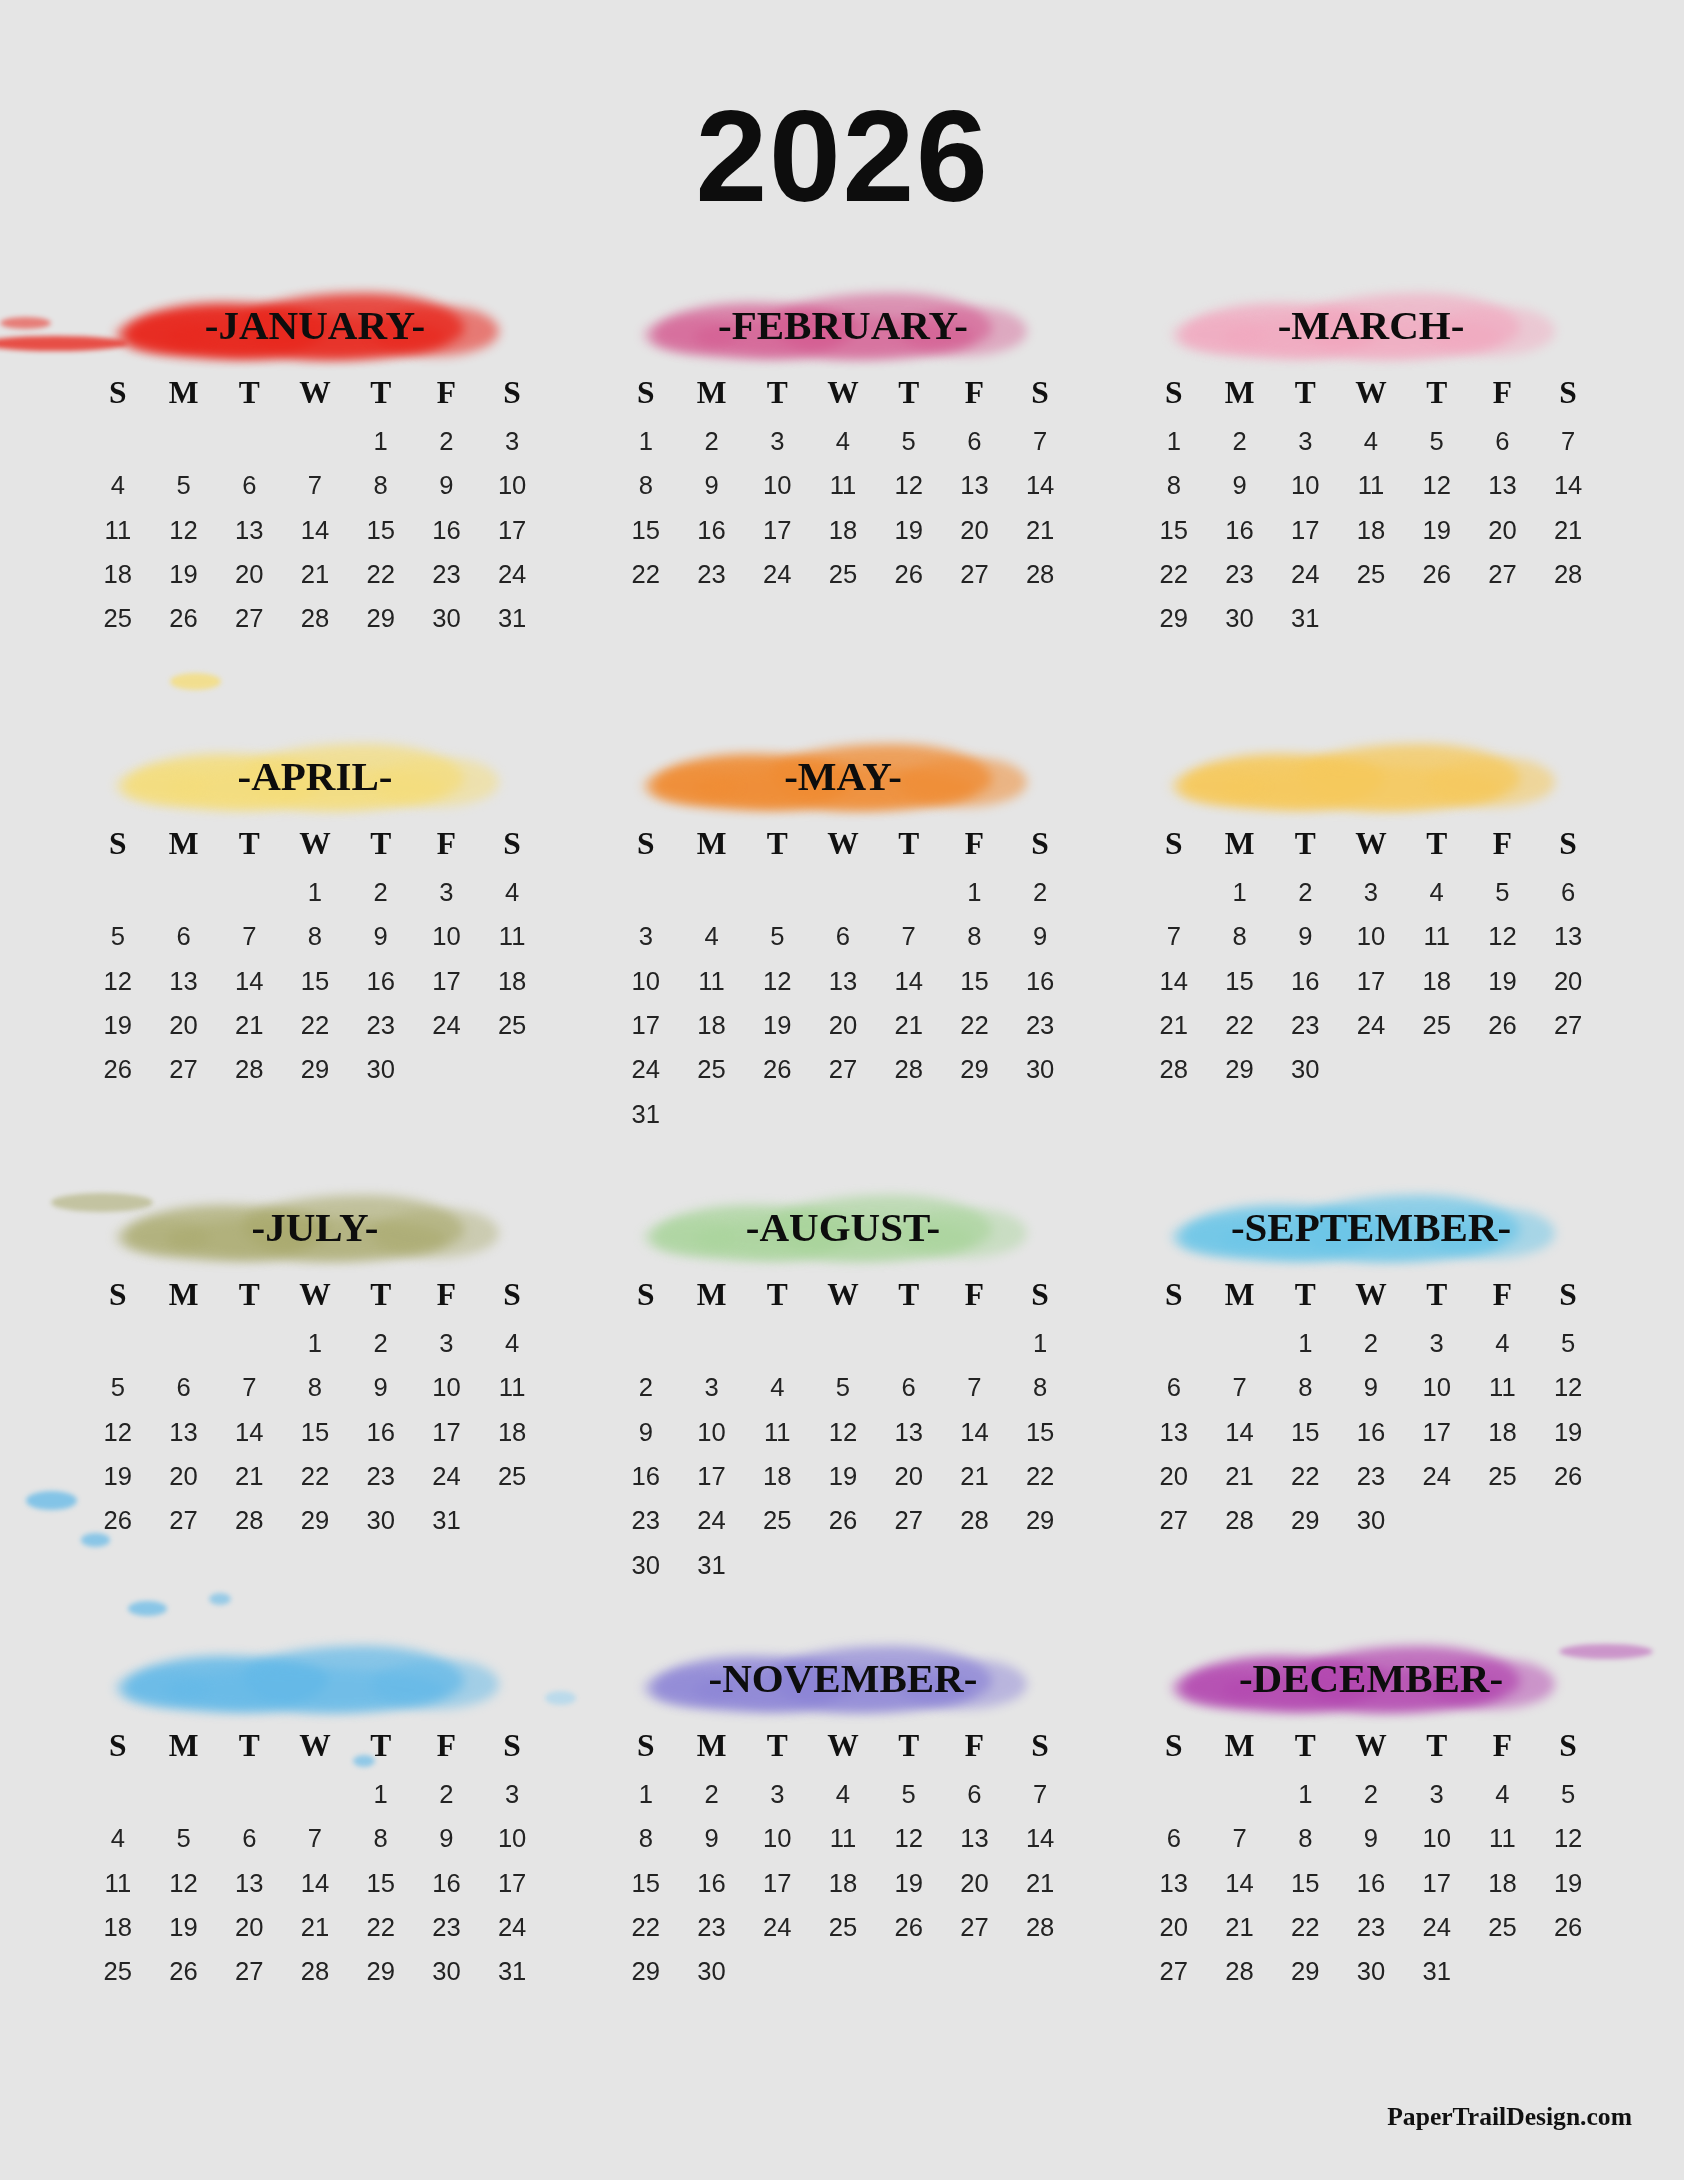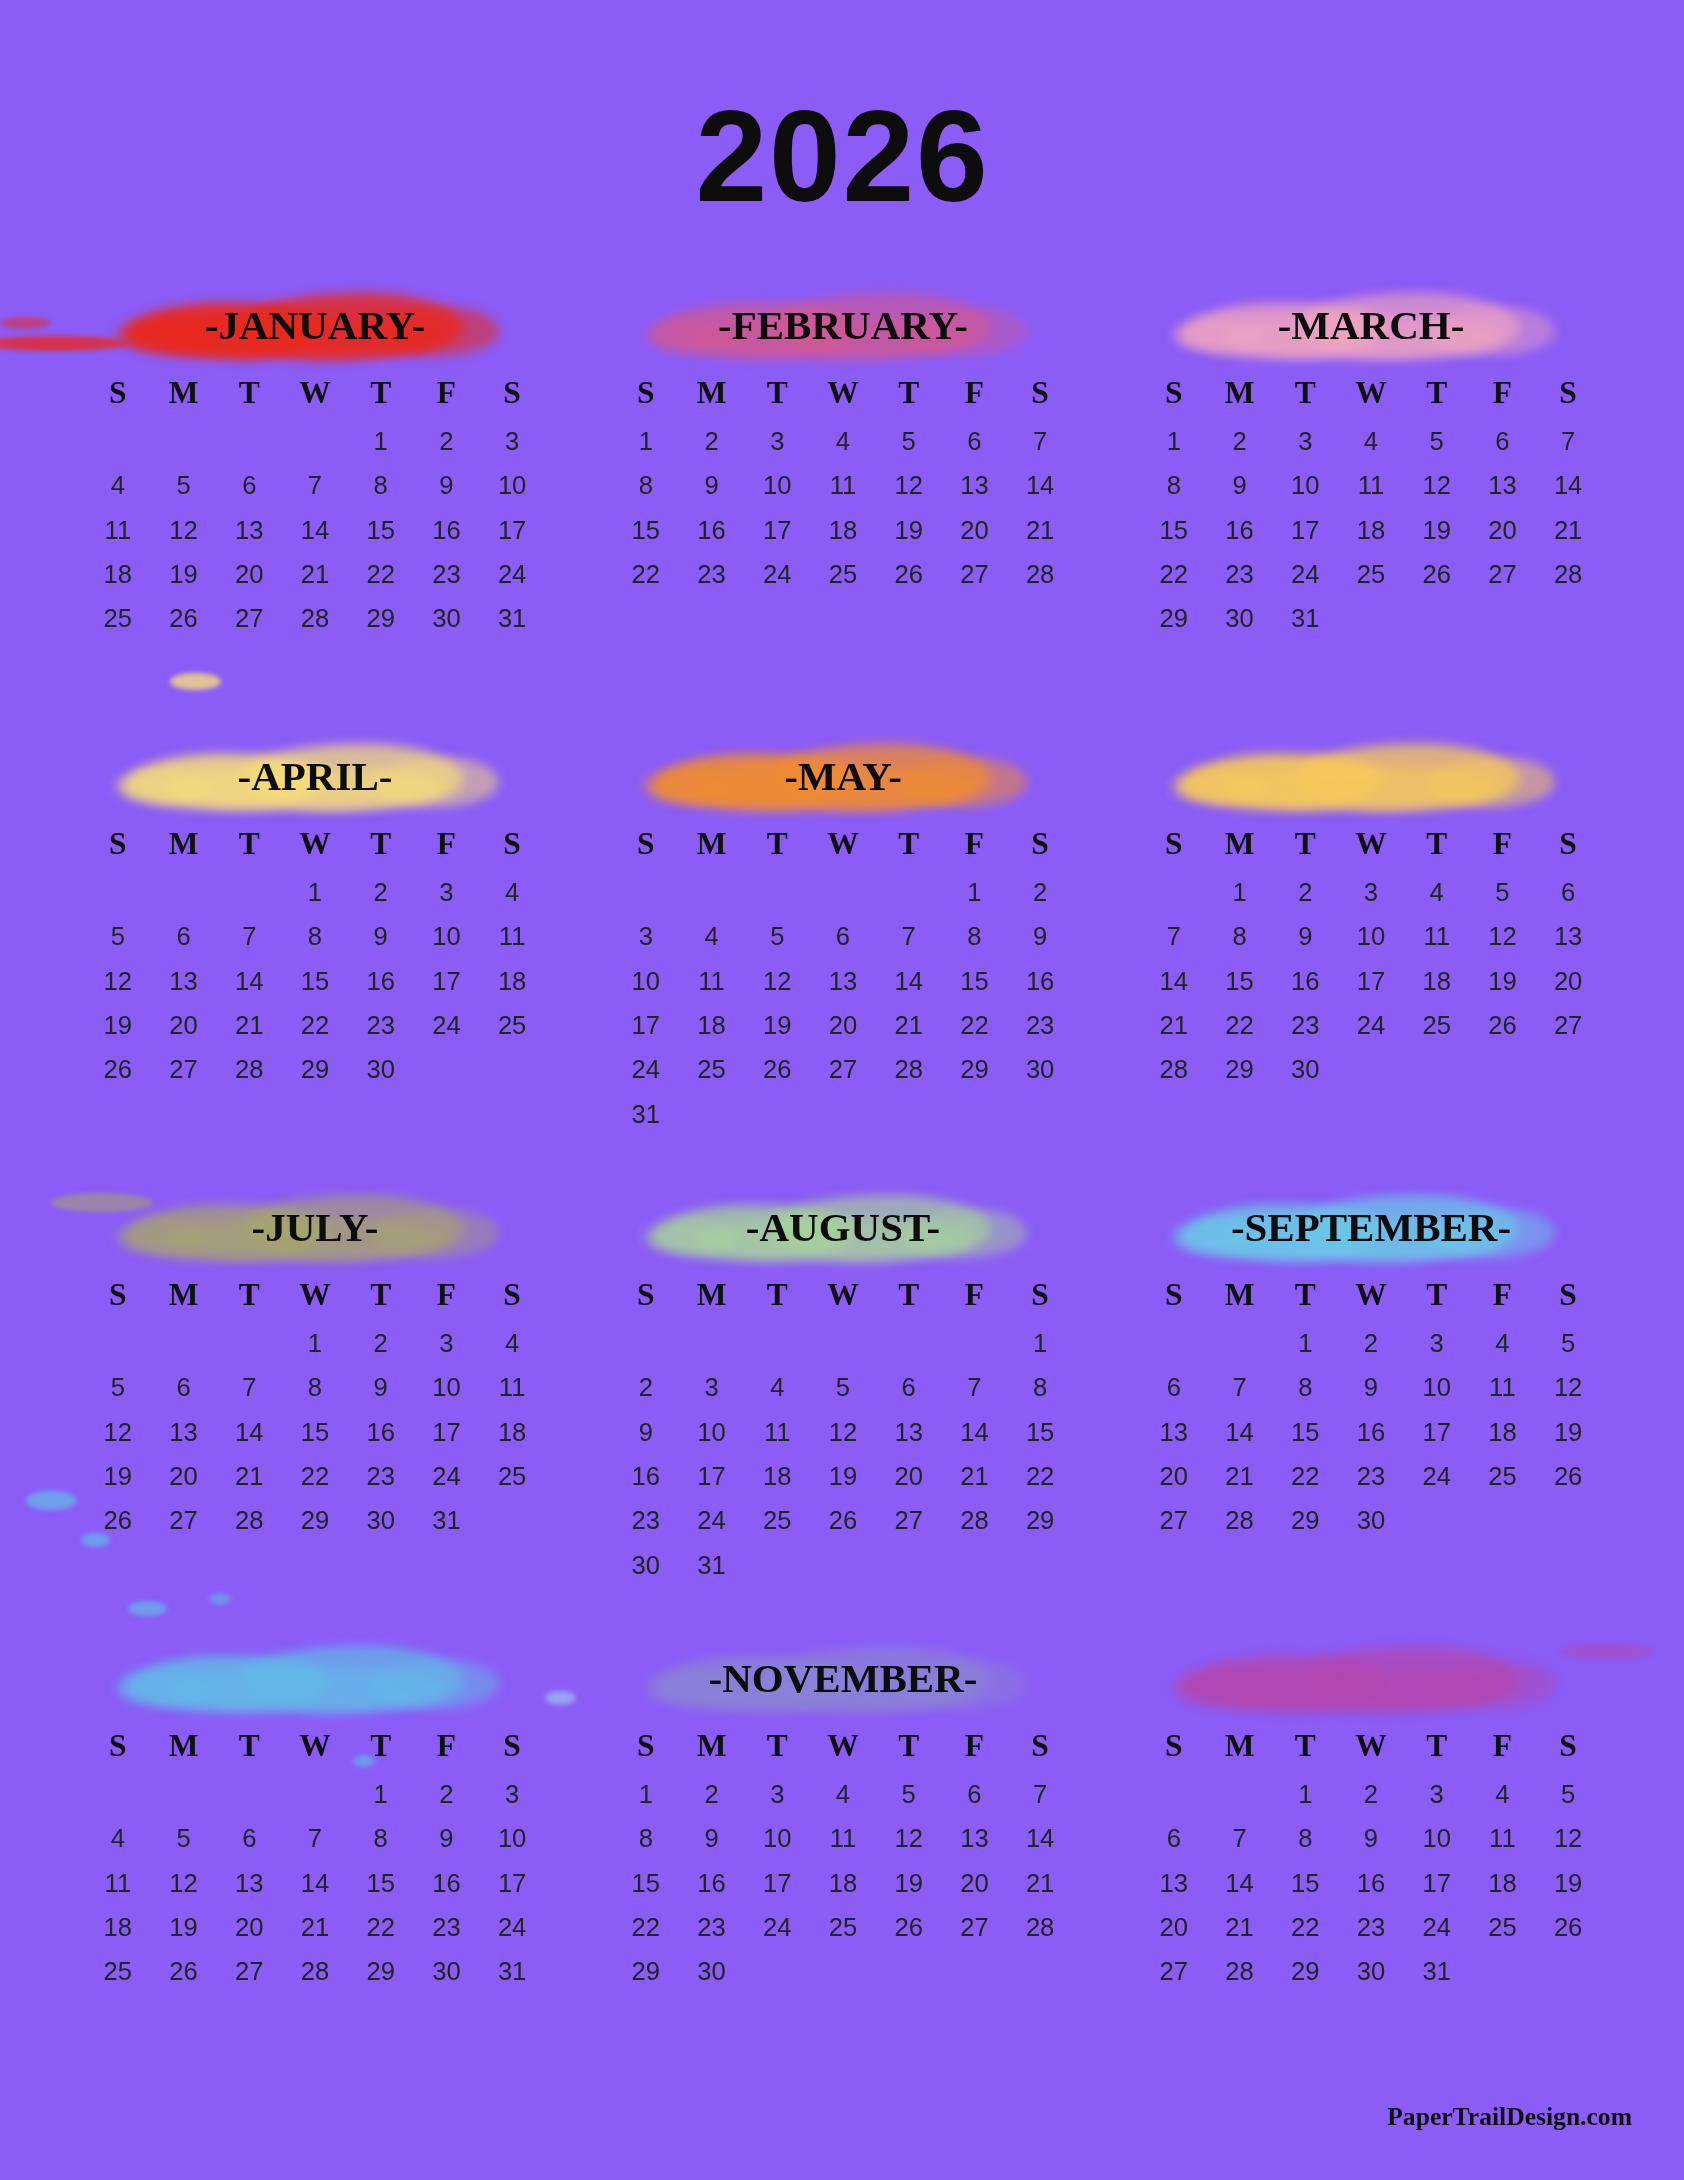--- a/index.html
+++ b/index.html
@@ -13,21 +13,21 @@
     font-family: "Liberation Serif", serif;
     color: #111111;
     position: relative;
     overflow: hidden;
   }
 
   #page {
     position: relative;
     width: 1685px;
     height: 2181px;
-    background: #8b5cf6;
+    background: #e5e5e5;
   }
 
   
   .year-title {
     position: absolute;
     top: 92px;
     left: 0;
     width: 100%;
     text-align: center;
     font-family: "Liberation Sans", sans-serif;
@@ -940,20 +940,21 @@
         </table>
       </div>
       <div class="month">
         <div class="splash">
           <div class="blob" style="left: 8.5px; top: 22px; width: 204px; height: 56px; background: rgb(179, 71, 176); opacity: 0.85; border-radius: 48% 52% 45% 55% / 60% 40%;"></div>
           <div class="blob" style="left: 128px; top: 12px; width: 221px; height: 66px; background: rgb(179, 71, 176); opacity: 0.72; border-radius: 55% 45% 60% 40% / 45% 55%;"></div>
           <div class="blob" style="left: 51px; top: 34px; width: 281px; height: 44px; background: rgb(179, 71, 176); opacity: 0.59; border-radius: 50%;"></div>
           <div class="blob" style="left: 256px; top: 25.6px; width: 128px; height: 49px; background: rgb(179, 71, 176); opacity: 0.51; border-radius: 60% 40% 50% 50% / 50%;"></div>
           <div class="blob" style="left: 0px; top: 37px; width: 94px; height: 34px; background: rgb(179, 71, 176); opacity: 0.47; border-radius: 50%;"></div>
         </div>
+        <div class="month-name">-DECEMBER-</div>
         <table class="cal">
           <thead>
             <tr>
               <th>S</th>
               <th>M</th>
               <th>T</th>
               <th>W</th>
               <th>T</th>
               <th>F</th>
               <th>S</th>

